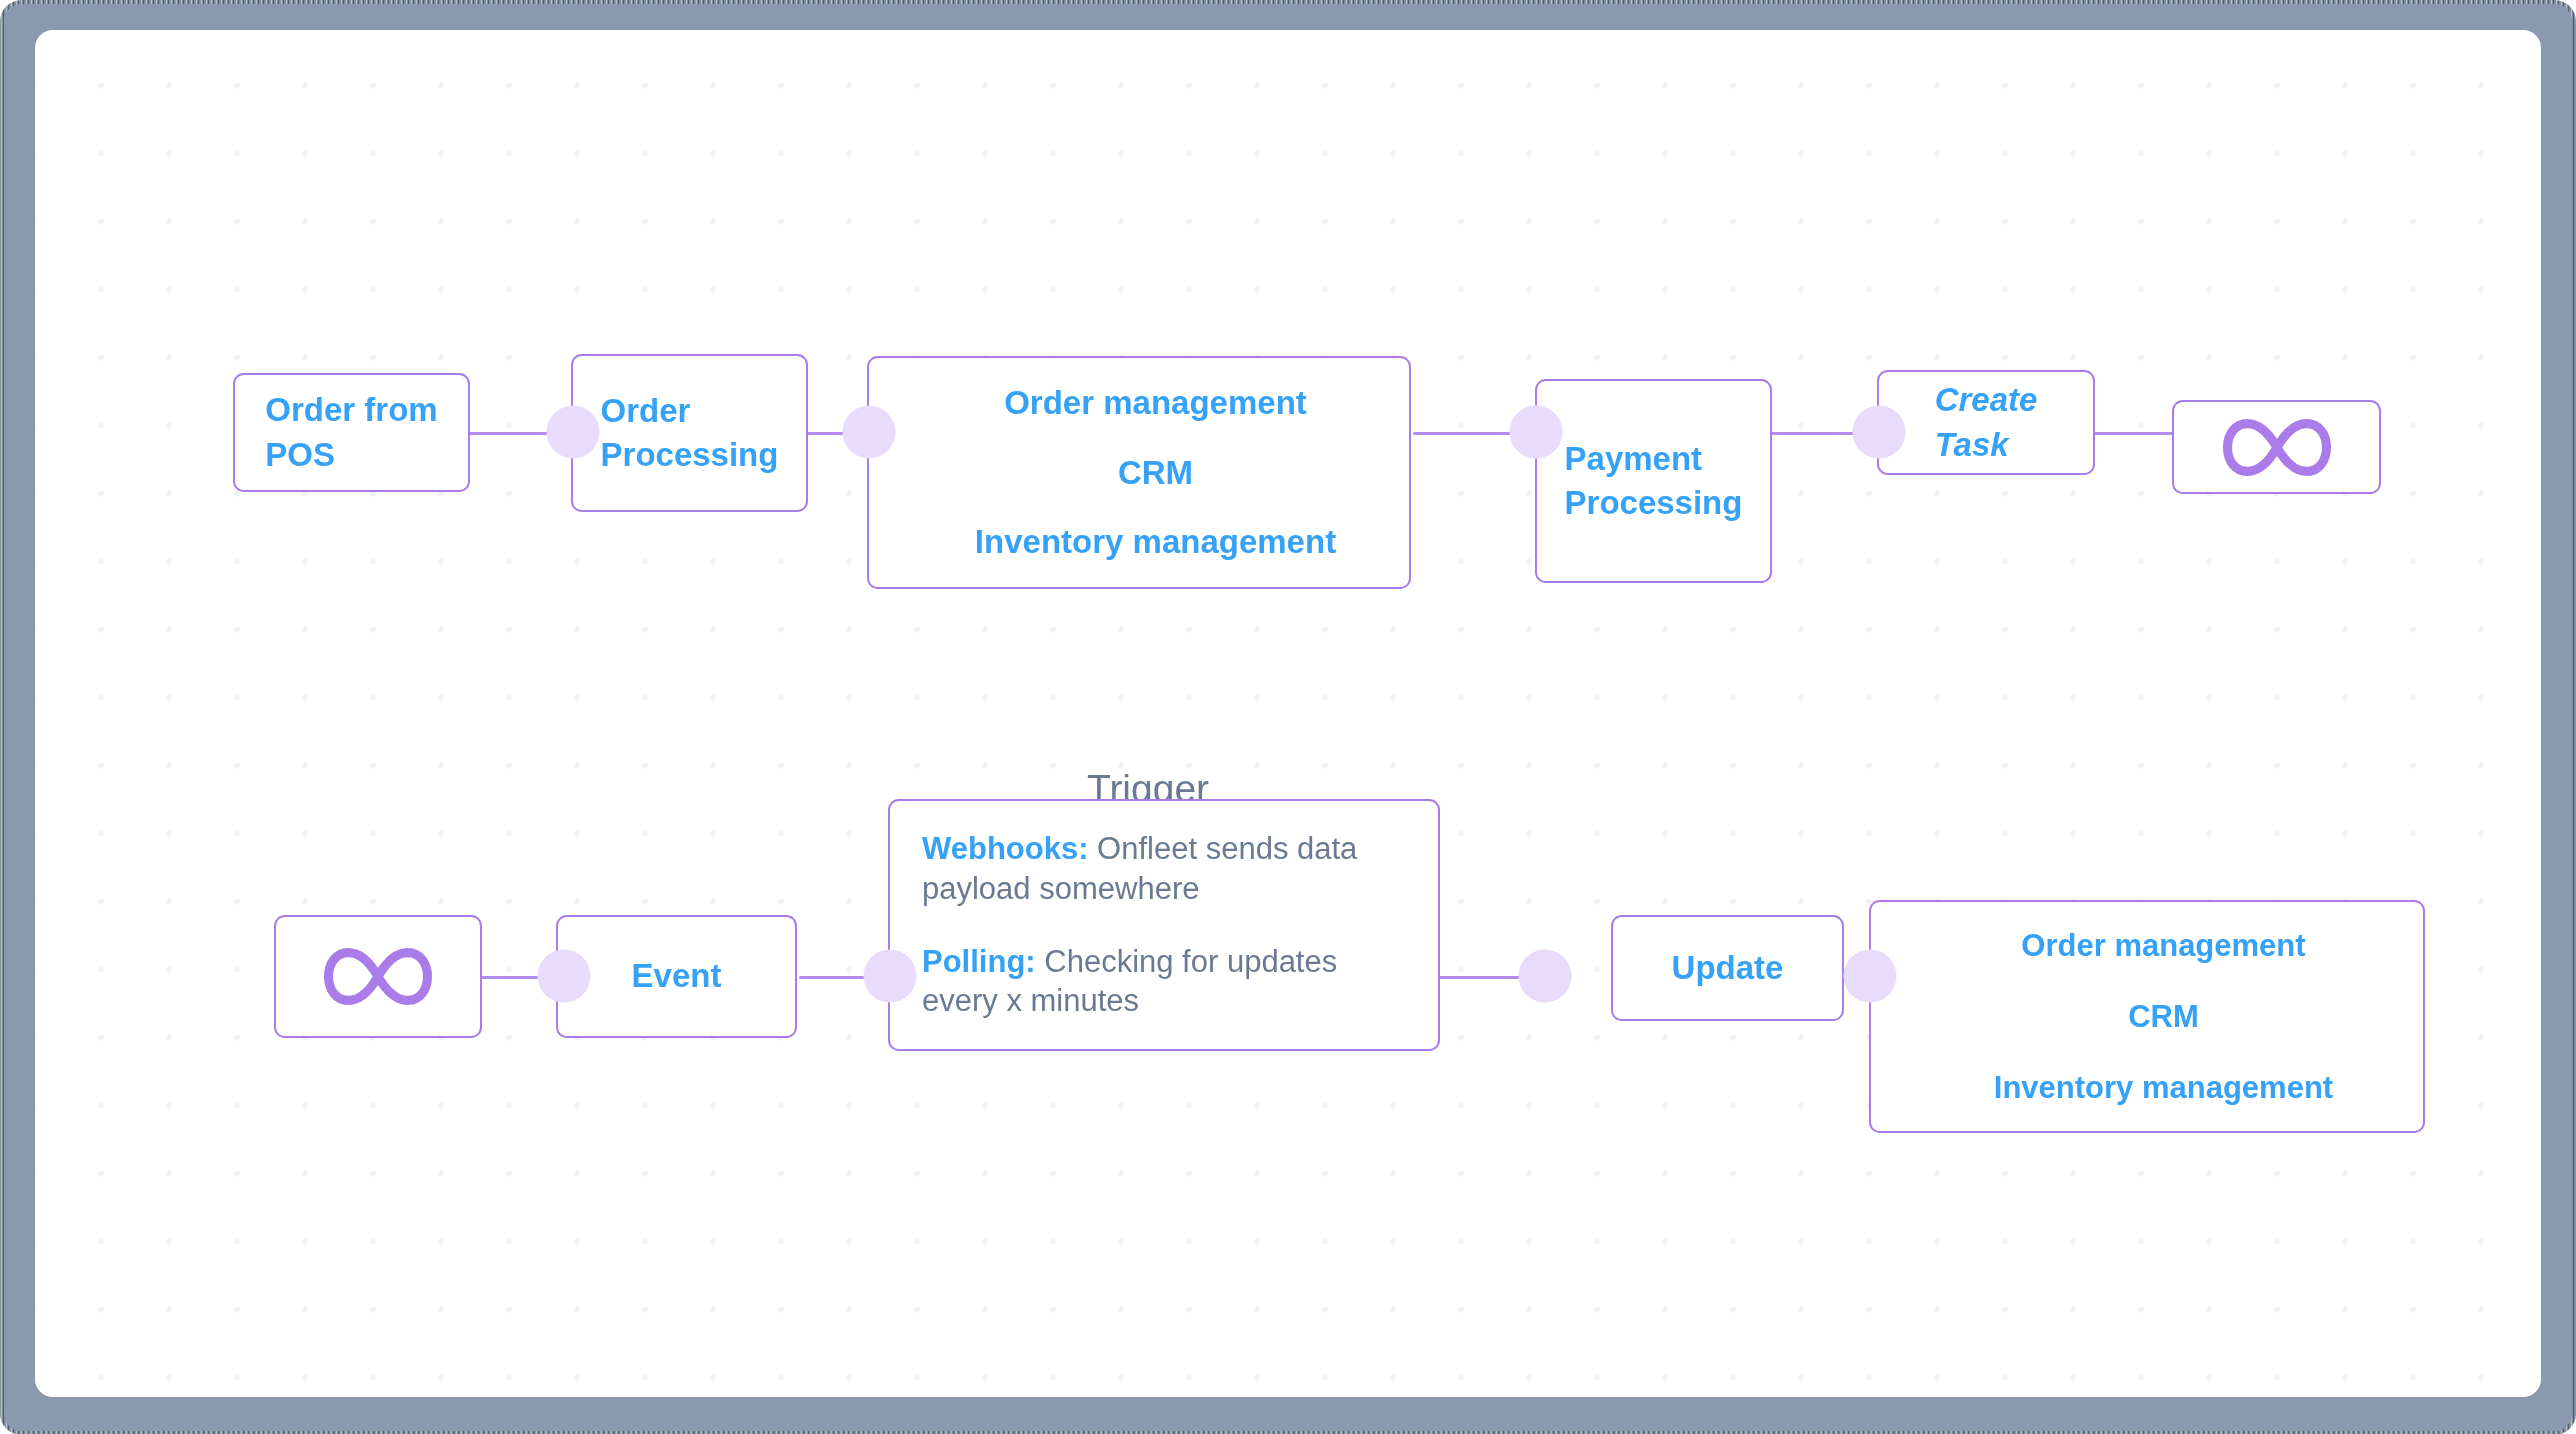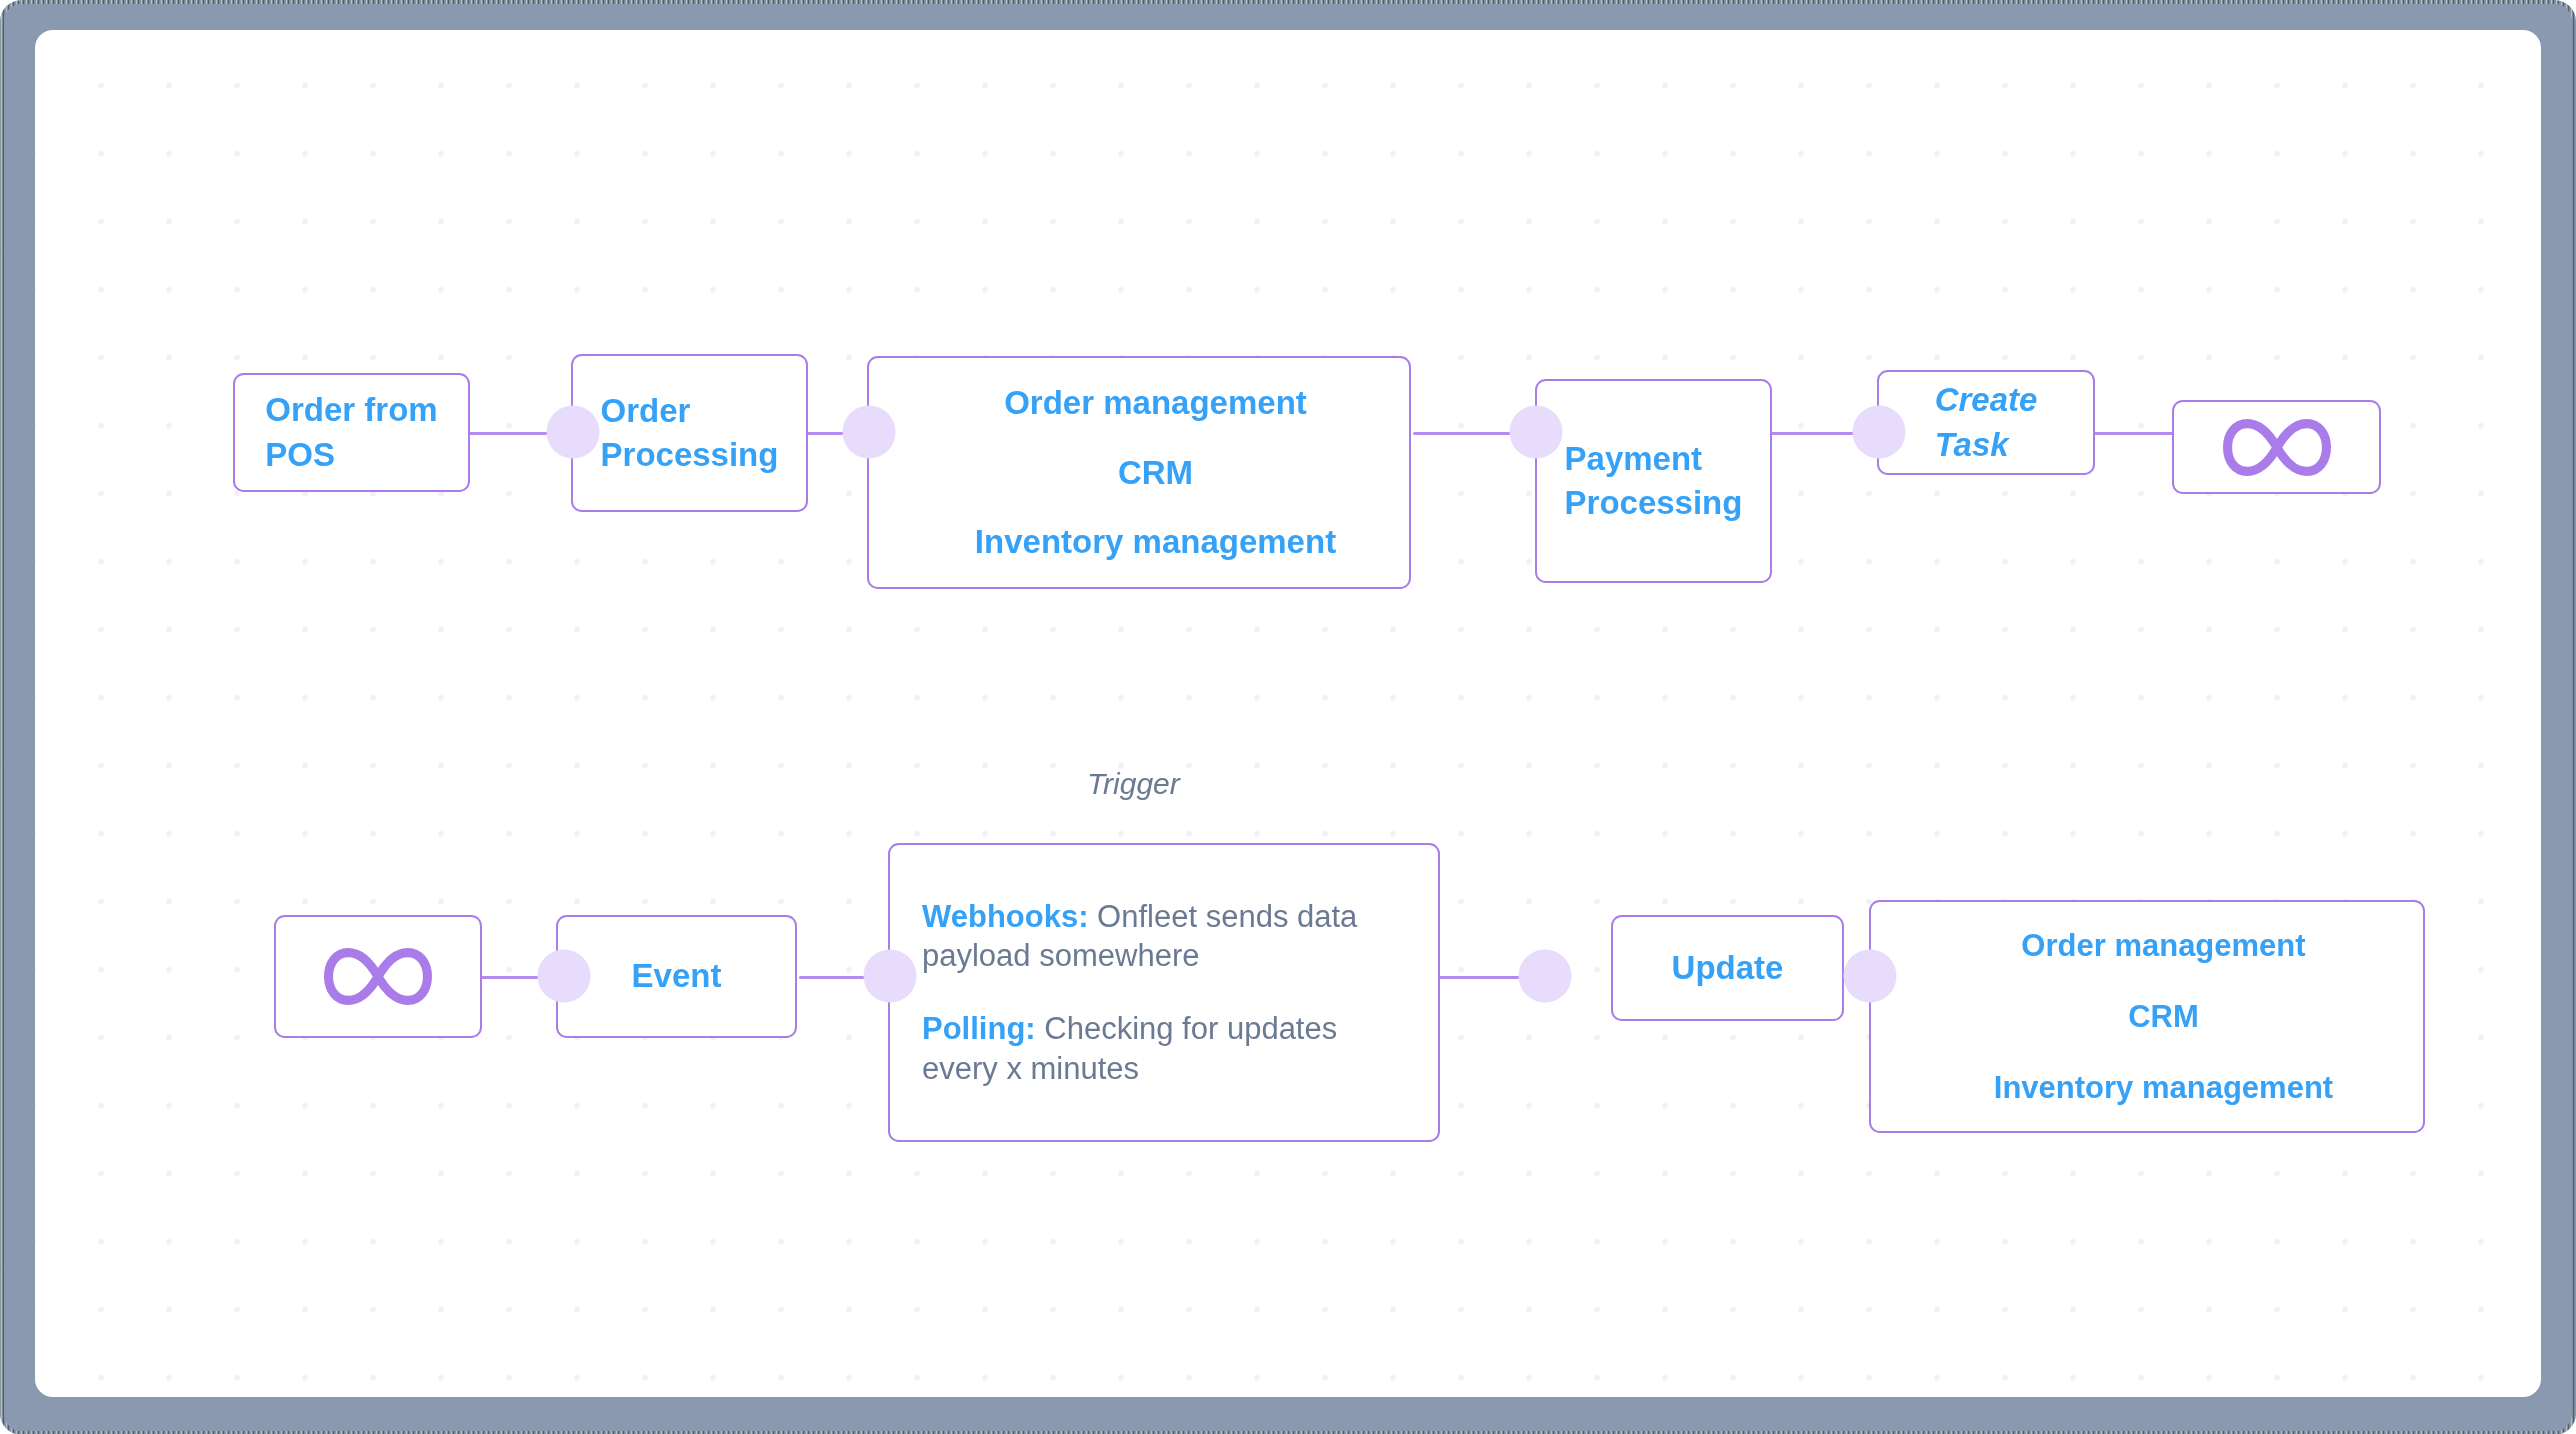--- a/index.html
+++ b/index.html
@@ -115,24 +115,23 @@
     line-height:1.28;
     color:#6b7a93;
     text-align:left;
   }
   .desc-para .kw { color:#35a1f7; font-weight:bold; }
 
   
   .caption {
     position:absolute;
     color:#6b7a93;
-    font-size:30px;
+    font-size:39px;
     font-weight:500;
     white-space:nowrap;
-    font-style:italic;
   }
 
   
   .infinity-wrap{
     display:flex; align-items:center; justify-content:center;
     width:100%; height:100%;
   }
 </style>
 </head>
 <body>
@@ -201,21 +200,21 @@
                    C 126 53, 117 66, 102 66 C 90 66, 78 58, 66 37 Z" fill="none" stroke="#a97ce9" stroke-width="11" stroke-linecap="round"></path>
         </svg>
       </div>
     </div>
 
     <div class="node" style="left:521px; top:885px; width:241px; height:123px;">
       <div class="node-label">Event</div>
     </div>
     <div class="port" style="left:529px; top:946px;"></div>
 
-    <div class="node desc-box" style="left:853px; top:769px; width:552px; height:299px;margin-top:44px;">
+    <div class="node desc-box" style="left:853px; top:769px; width:552px; height:252px;">
       <div class="desc-para">
         <span class="kw">Webhooks:</span><span> Onfleet sends data payload somewhere</span>
       </div>
       <div class="desc-para">
         <span class="kw">Polling:</span><span> Checking for updates every x minutes</span>
       </div>
     </div>
     <div class="port" style="left:855px; top:946px;"></div>
 
     <div class="node" style="left:1576px; top:885px; width:233px; height:106px;">

